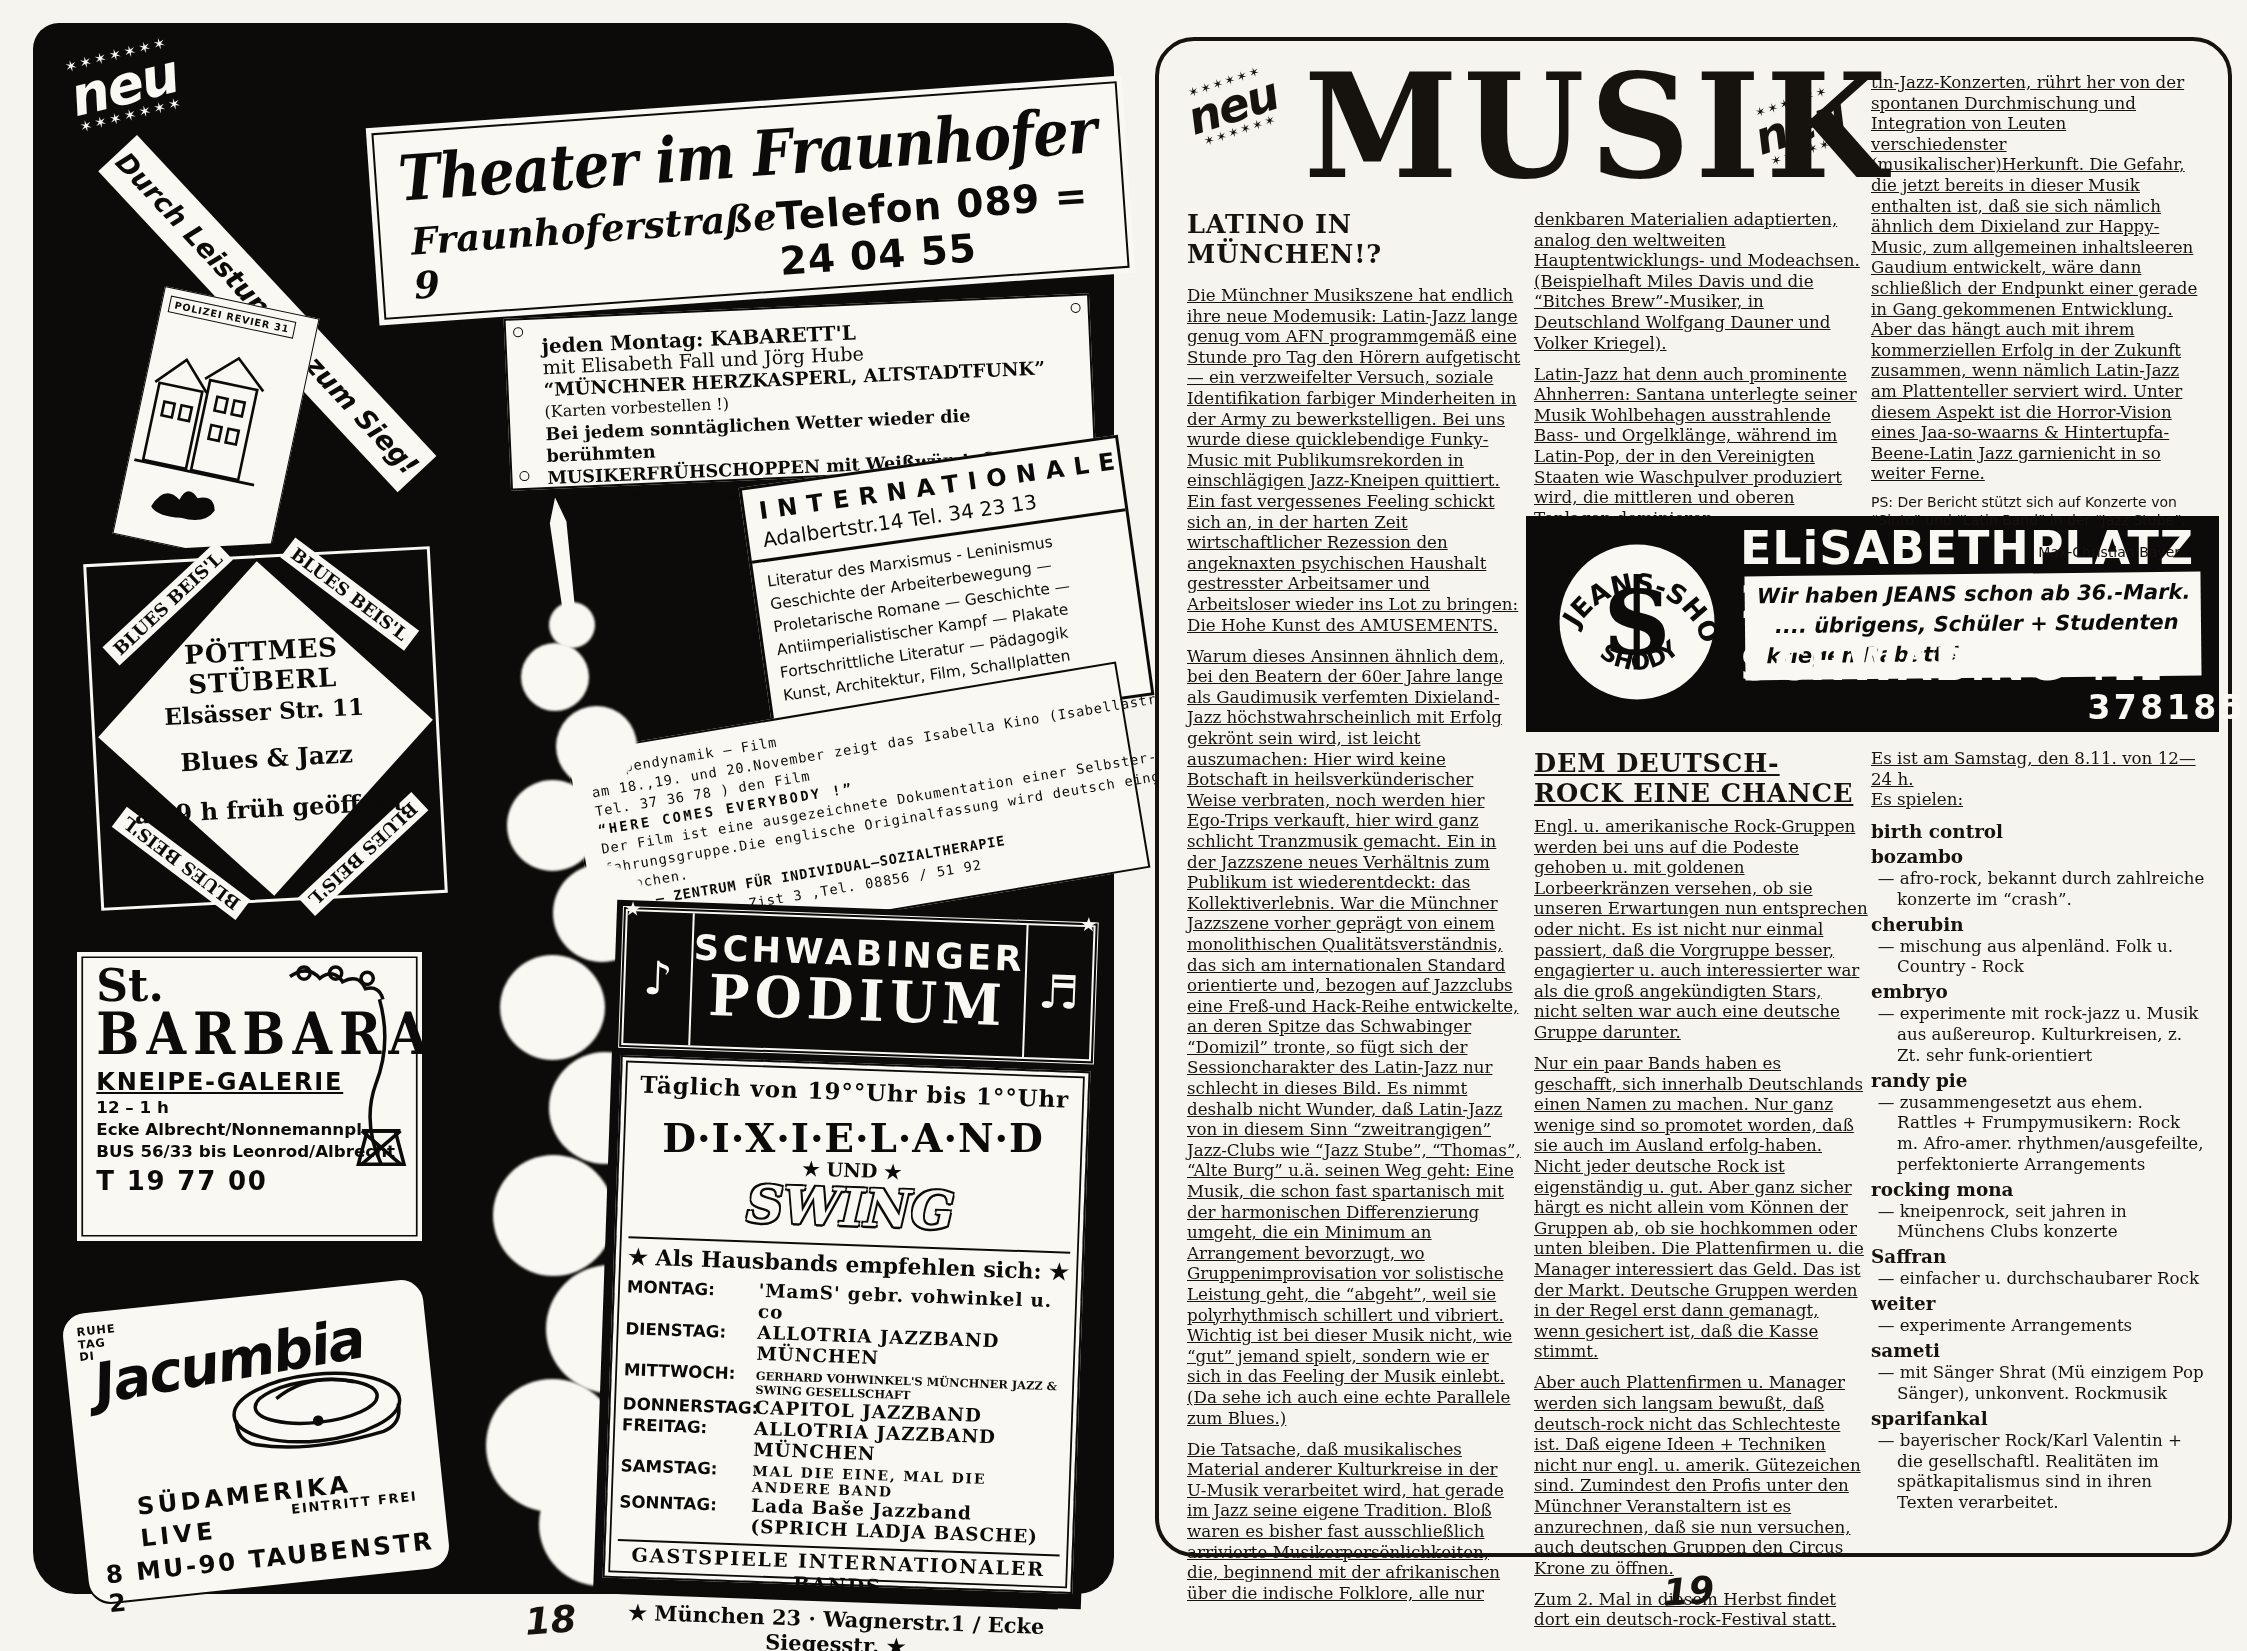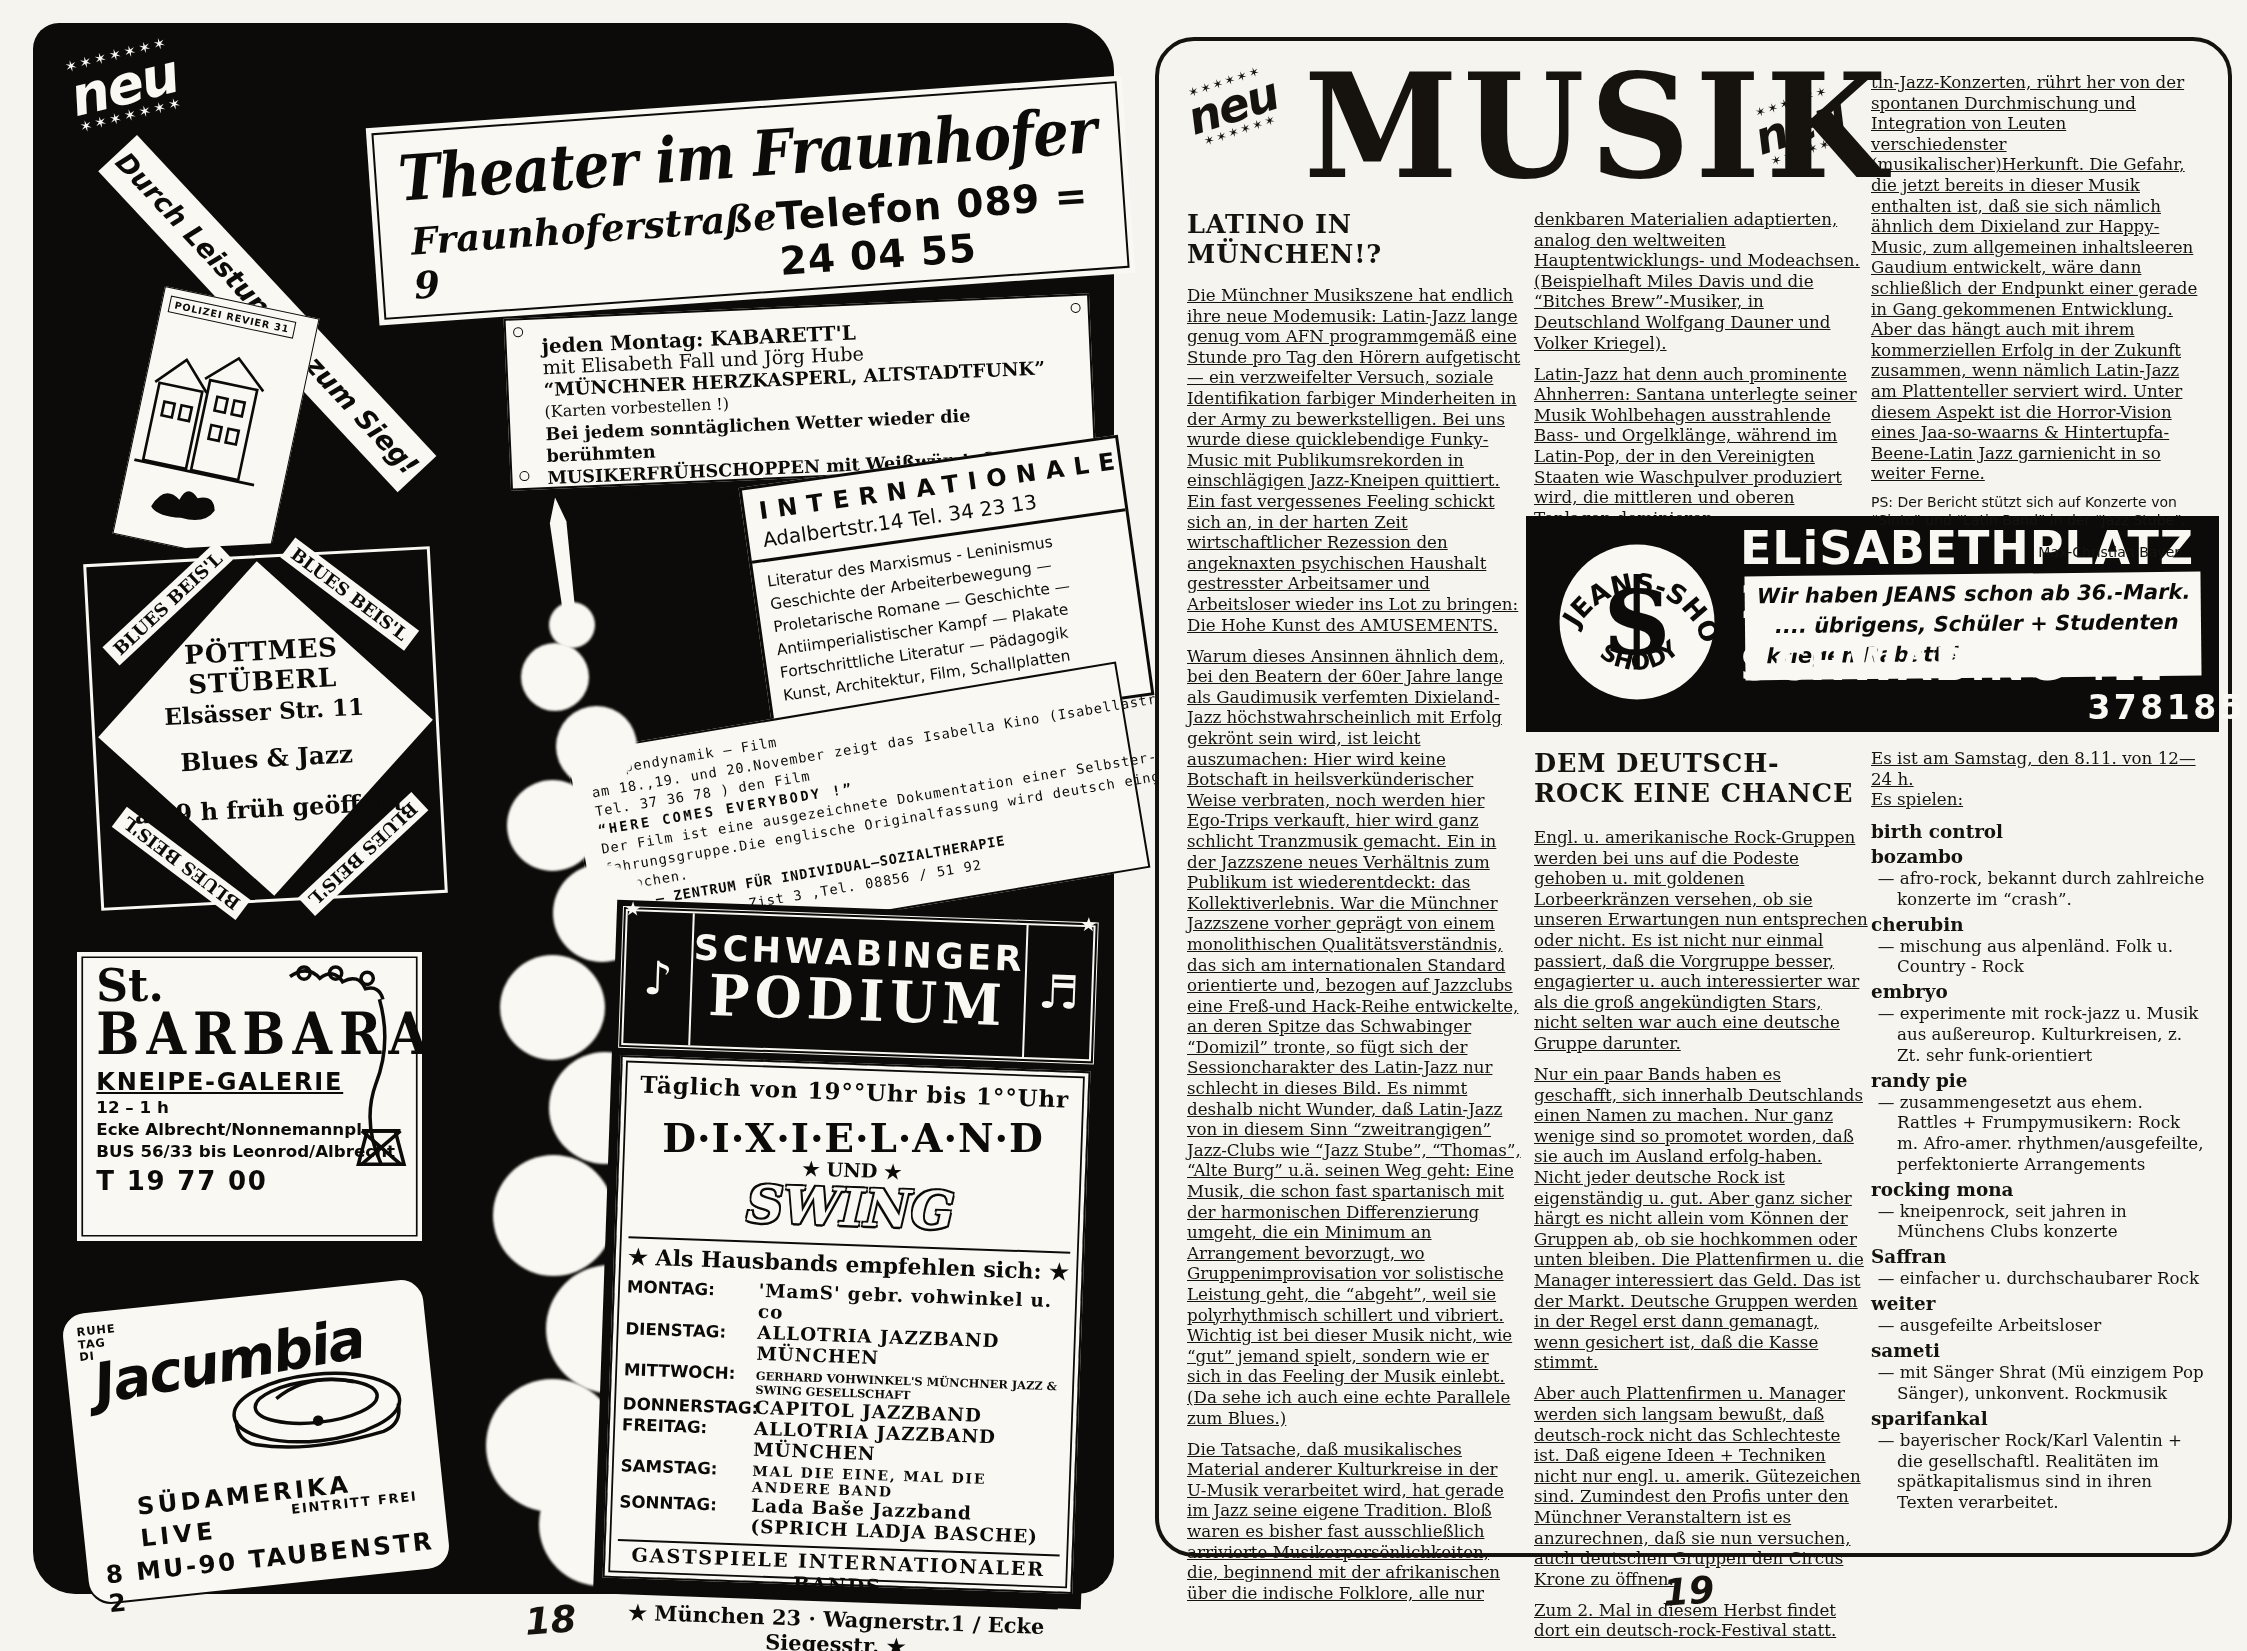--- a/index.html
+++ b/index.html
@@ -405,21 +405,21 @@
       <div class="jh jh2">.... übrigens, Schüler + Studenten</div>
       <div class="jh jh3">kriegen Rabatt !</div>
     </div>
     <div class="jeans-footer">
       <span class="jf1">SCHWABiNG</span>
       <span class="jf2">TEL 3781858</span>
     </div>
   </div>
 
   <div class="col" style="left:1534px;top:748px;">
-    <h2 class="h-art" style="margin-bottom:19px;">DEM DEUTSCH-ROCK EINE CHANCE</h2>
+    <h2 class="h-art" style="margin-bottom:8px;text-decoration:underline;">DEM DEUTSCH-ROCK EINE CHANCE</h2>
     <p class="body">Engl. u. amerikanische Rock-Gruppen werden bei uns auf die Podeste gehoben u. mit goldenen Lorbeerkränzen versehen, ob sie unseren Erwartungen nun entsprechen oder nicht. Es ist nicht nur einmal passiert, daß die Vorgruppe besser, engagierter u. auch interessierter war als die groß angekündigten Stars, nicht selten war auch eine deutsche Gruppe darunter.</p>
     <p class="body">Nur ein paar Bands haben es geschafft, sich innerhalb Deutschlands einen Namen zu machen. Nur ganz wenige sind so promotet worden, daß sie auch im Ausland erfolg-haben. Nicht jeder deutsche Rock ist eigenständig u. gut. Aber ganz sicher härgt es nicht allein vom Können der Gruppen ab, ob sie hochkommen oder unten bleiben. Die Plattenfirmen u. die Manager interessiert das Geld. Das ist der Markt. Deutsche Gruppen werden in der Regel erst dann gemanagt, wenn gesichert ist, daß die Kasse stimmt.</p>
     <p class="body">Aber auch Plattenfirmen u. Manager werden sich langsam bewußt, daß deutsch-rock nicht das Schlechteste ist. Daß eigene Ideen + Techniken nicht nur engl. u. amerik. Gütezeichen sind. Zumindest den Profis unter den Münchner Veranstaltern ist es anzurechnen, daß sie nun versuchen, auch deutschen Gruppen den Circus Krone zu öffnen.</p>
     <p class="body">Zum 2. Mal in diesem Herbst findet dort ein deutsch-rock-Festival statt.</p>
   </div>
 
   <div class="col" style="left:1871px;top:72px;">
     <p class="body">tin-Jazz-Konzerten, rührt her von der spontanen Durchmischung und Integration von Leuten verschiedenster (musikalischer)Herkunft. Die Gefahr, die jetzt bereits in dieser Musik enthalten ist, daß sie sich nämlich ähnlich dem Dixieland zur Happy-Music, zum allgemeinen inhaltsleeren Gaudium entwickelt, wäre dann schließlich der Endpunkt einer gerade in Gang gekommenen Entwicklung. Aber das hängt auch mit ihrem kommerziellen Erfolg in der Zukunft zusammen, wenn nämlich Latin-Jazz am Plattenteller serviert wird. Unter diesem Aspekt ist die Horror-Vision eines Jaa-so-waarns &amp; Hintertupfa-Beene-Latin Jazz garnienicht in so weiter Ferne.</p>
     <p class="ps">PS: Der Bericht stützt sich auf Konzerte von “Sinto” und “Latin Band” in der “Jazz Stube”.</p>
     <div class="byline">Max-Christian Bayer</div>
@@ -451,21 +451,21 @@
     <div class="band">
       <div class="band-name">rocking mona</div>
       <div class="band-desc">— kneipenrock, seit jahren in Münchens Clubs konzerte</div>
     </div>
     <div class="band">
       <div class="band-name">Saffran</div>
       <div class="band-desc">— einfacher u. durchschaubarer Rock</div>
     </div>
     <div class="band">
       <div class="band-name">weiter</div>
-      <div class="band-desc">— ausgefeilte Arbeitsloser</div>
+      <div class="band-desc">— experimente Arrangements</div>
     </div>
     <div class="band">
       <div class="band-name">sameti</div>
       <div class="band-desc">— mit Sänger Shrat (Mü einzigem Pop Sänger), unkonvent. Rockmusik</div>
     </div>
     <div class="band">
       <div class="band-name">sparifankal</div>
       <div class="band-desc">— bayerischer Rock/Karl Valentin + die gesellschaftl. Realitäten im spätkapitalismus sind in ihren Texten verarbeitet.</div>
     </div>
   </div>

